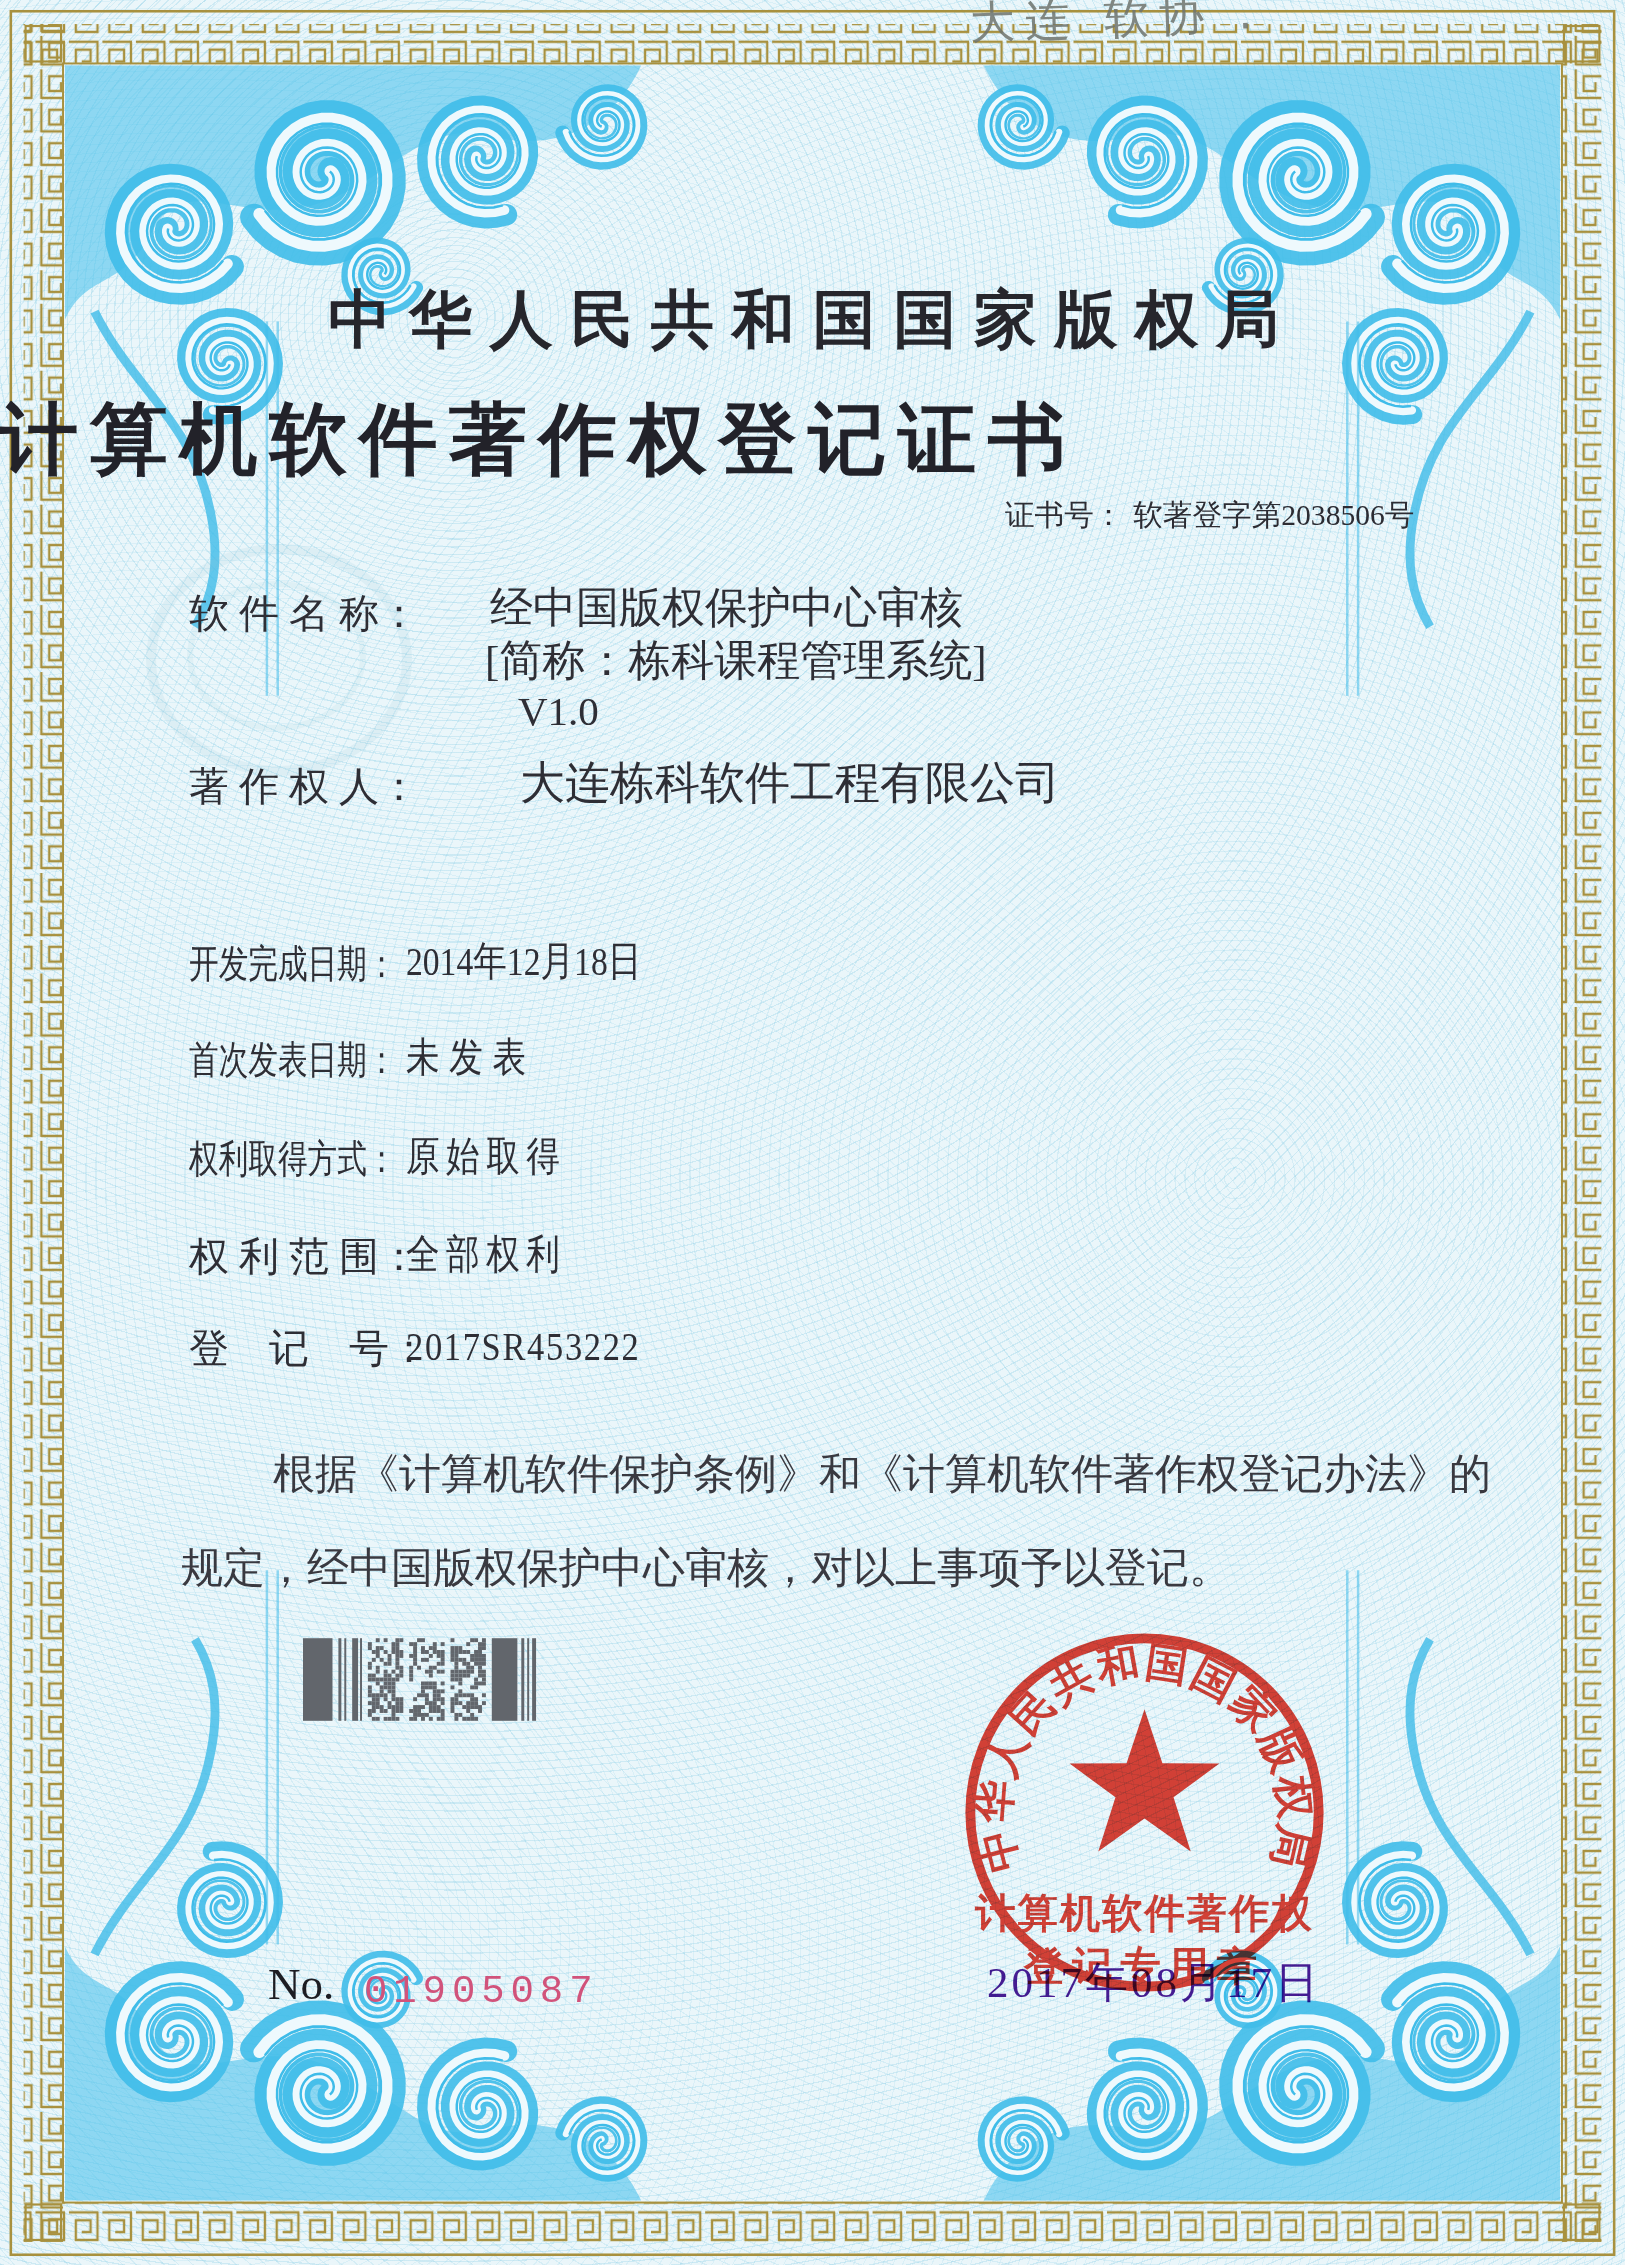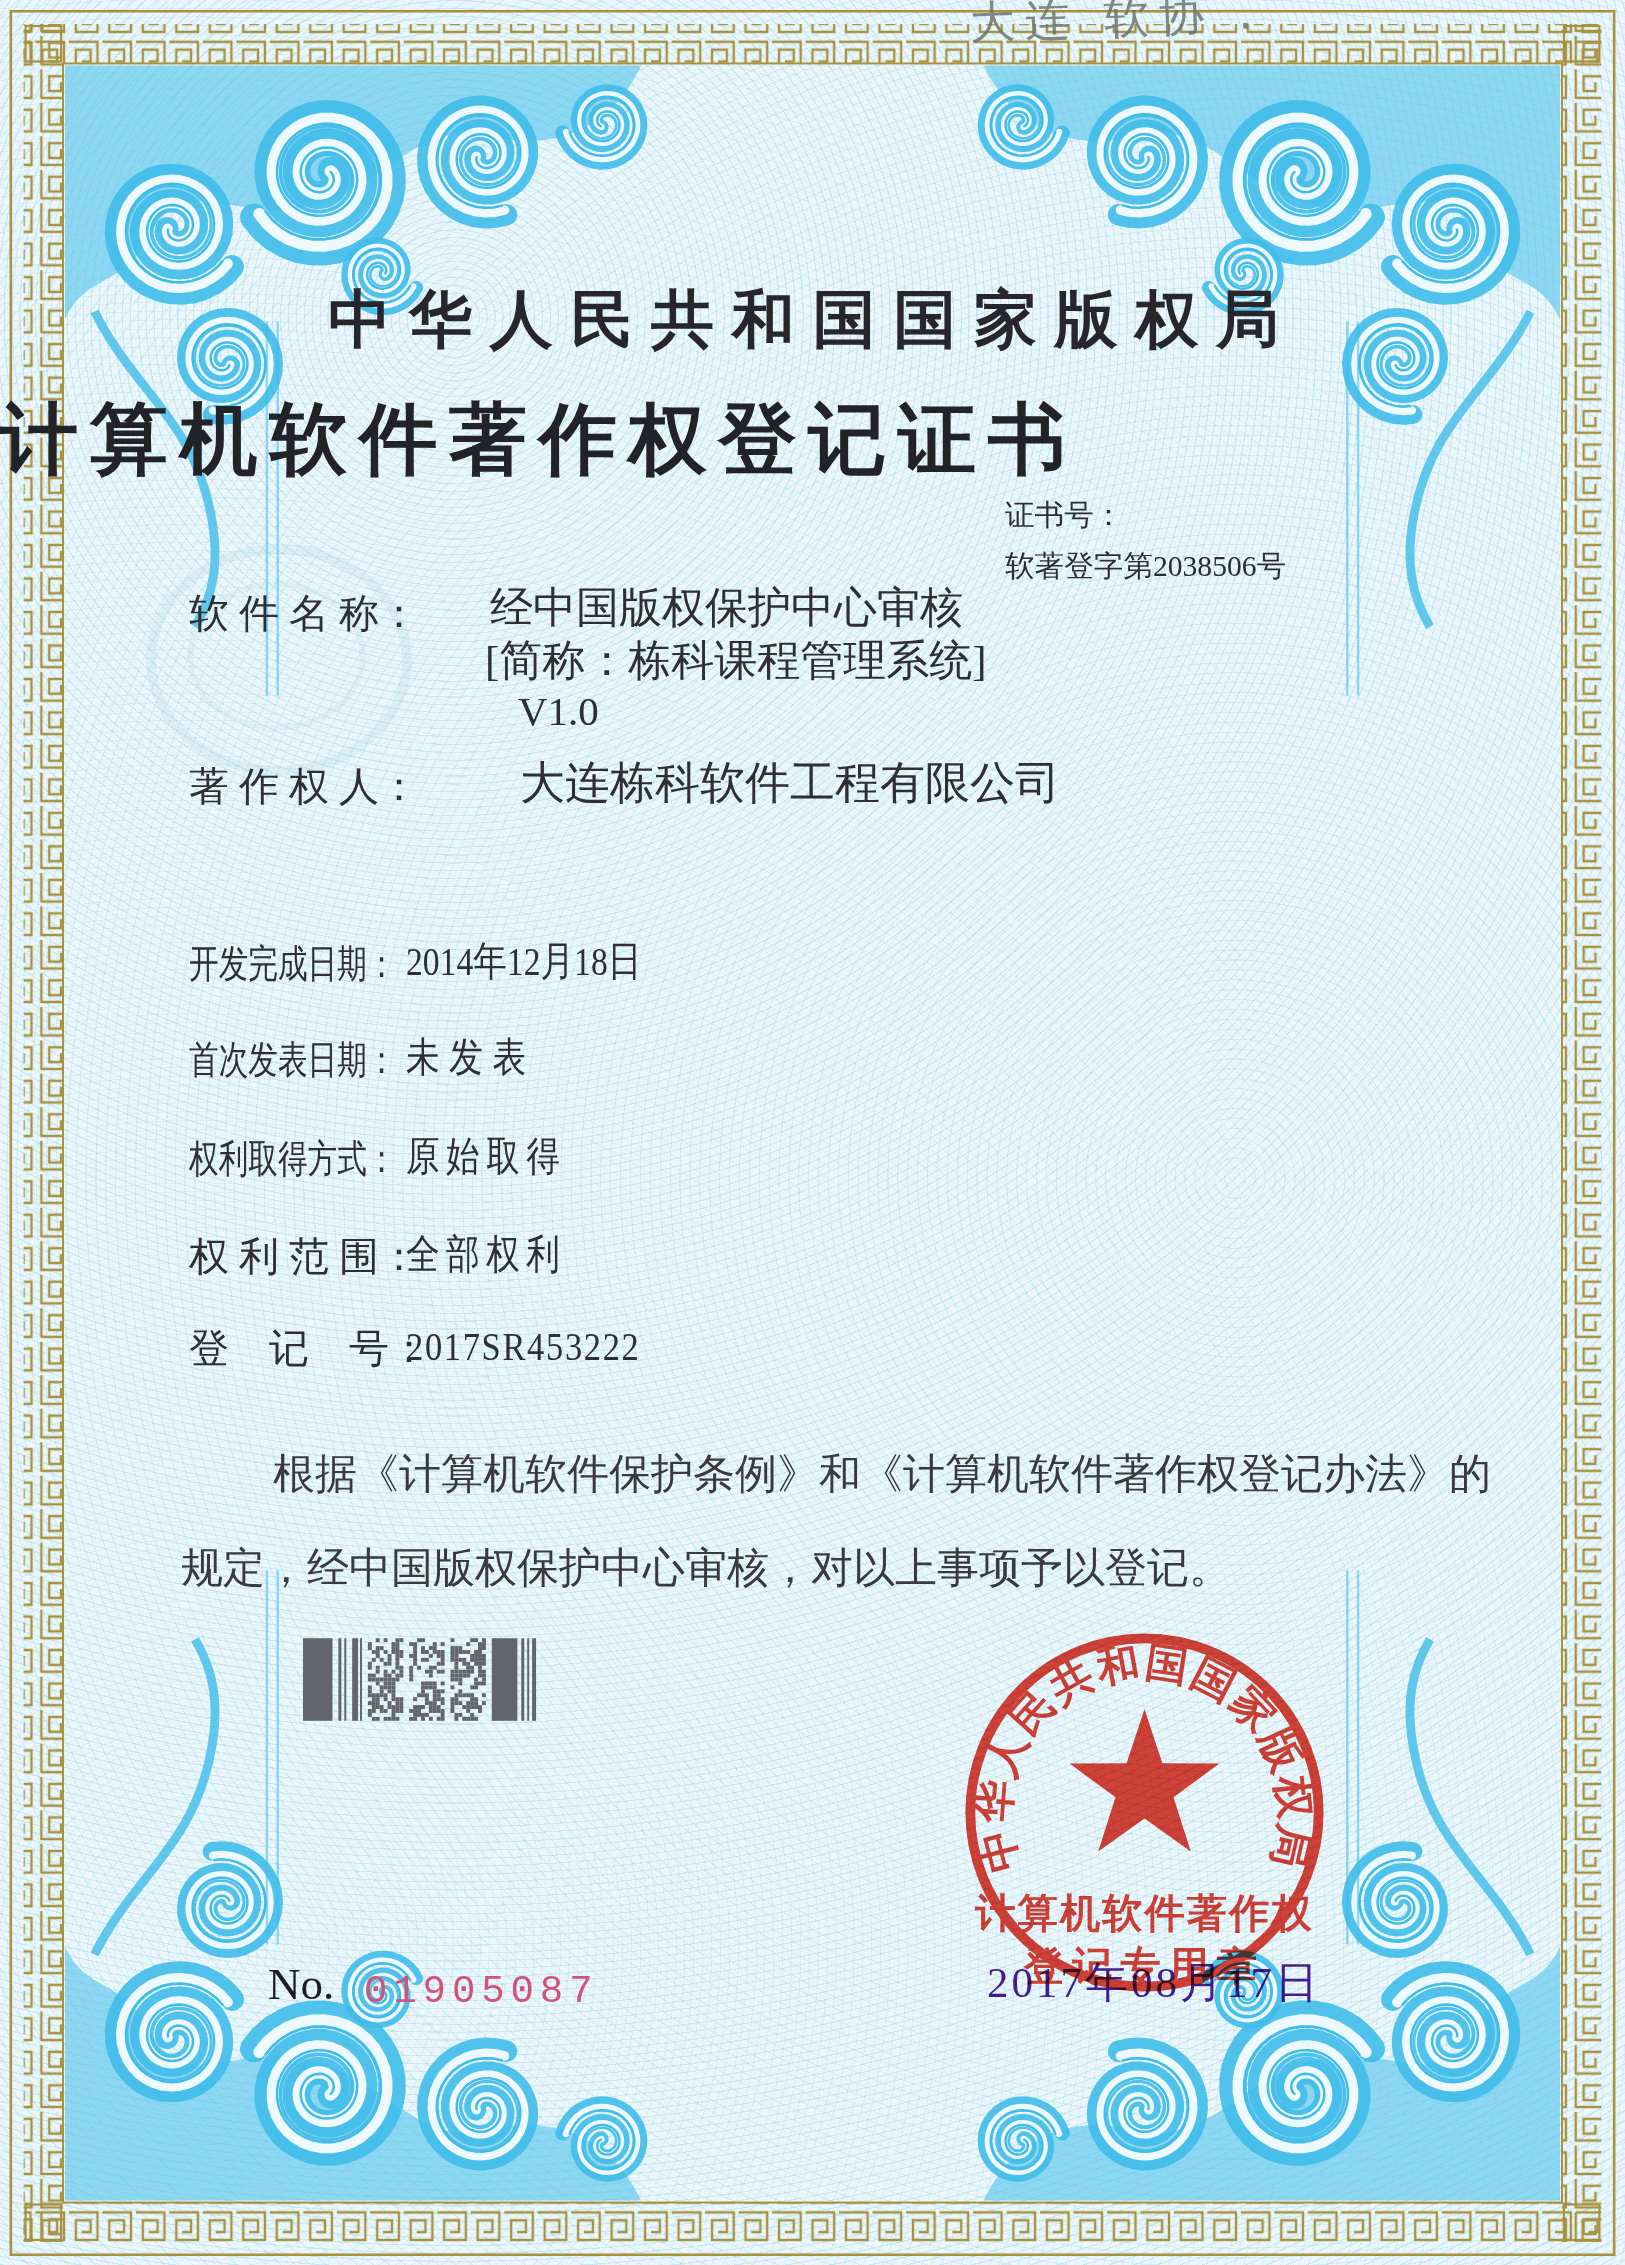--- a/index.html
+++ b/index.html
@@ -14,21 +14,21 @@
   }
   .abs{position:absolute;z-index:3;}
   .frame-svg,.deco-svg{position:absolute;left:0;top:0;z-index:1;pointer-events:none;}
   .frame-svg{z-index:2;}
   .hand{left:970px;top:-11.8px;font-size:45px;color:#6f746e;opacity:.85;
         font-family:"DejaVu Sans",sans-serif;letter-spacing:9.9px;transform:rotate(-2deg);}
   .authority{left:0;width:1625px;text-align:center;top:277px;font-size:63px;font-weight:700;
              letter-spacing:17.7px;color:#26262c;}
   .cert-title{left:0;width:1625px;text-align:left;top:388px;font-size:78px;font-weight:700;
               letter-spacing:11.8px;color:#222229;}
-  .certno{left:1005px;top:495px;font-size:29.6px;color:#2c2c33;display:flex;gap:9.9px;white-space:pre;flex-direction:column;}
+  .certno{left:1005px;top:495px;font-size:29.6px;color:#2c2c33;display:flex;gap:9.9px;white-space:pre;}
   .f-label{left:189px;font-size:40px;white-space:pre;color:#2e2e35;}
   .cond{transform:scaleX(.76);transform-origin:0 50%;}
   .f-value{color:#2e2e35;white-space:pre;}
   .vcond{left:406px;font-size:41px;transform:scaleX(.82);transform-origin:0 50%;}
   .stmt{color:#393940;font-size:42px;white-space:pre;}
   .seal{position:absolute;left:928px;top:1596px;width:433px;height:433px;z-index:5;
         opacity:.93;mix-blend-mode:multiply;}
   .seal text{font-family:"Liberation Serif",serif;font-weight:700;}
   .issue-date{left:987px;top:1954px;font-size:43px;color:#4c1d95;letter-spacing:3px;z-index:6;
               mix-blend-mode:multiply;white-space:pre;}

